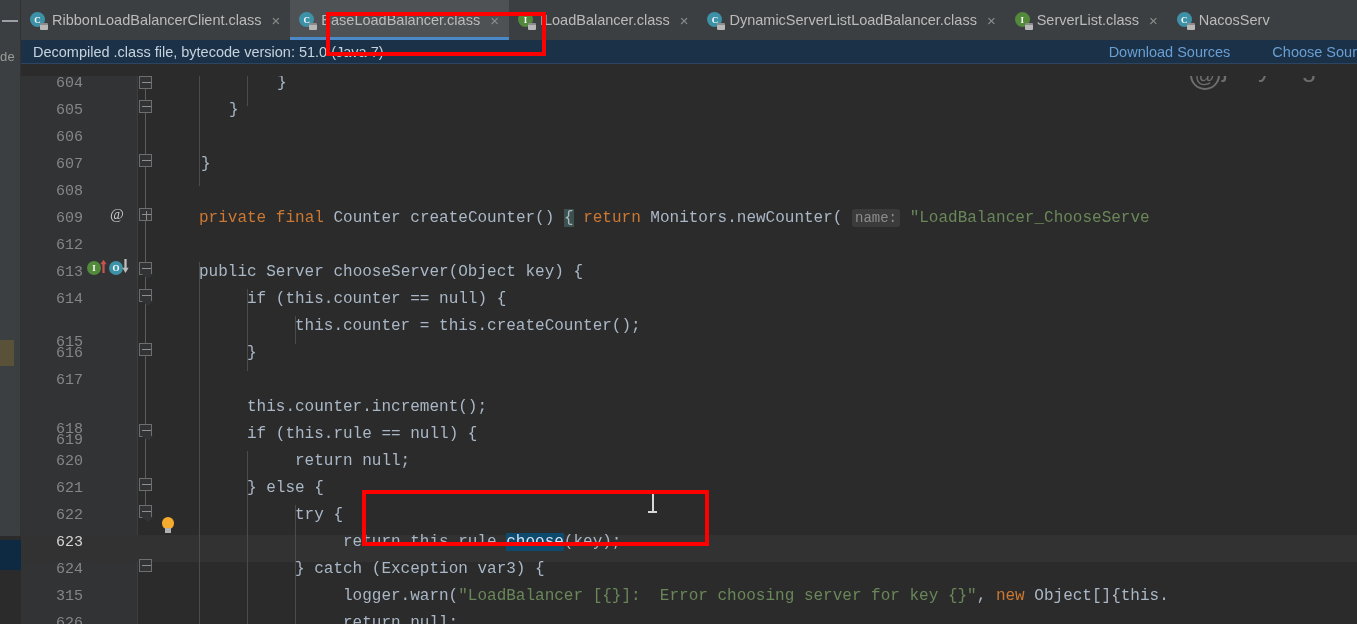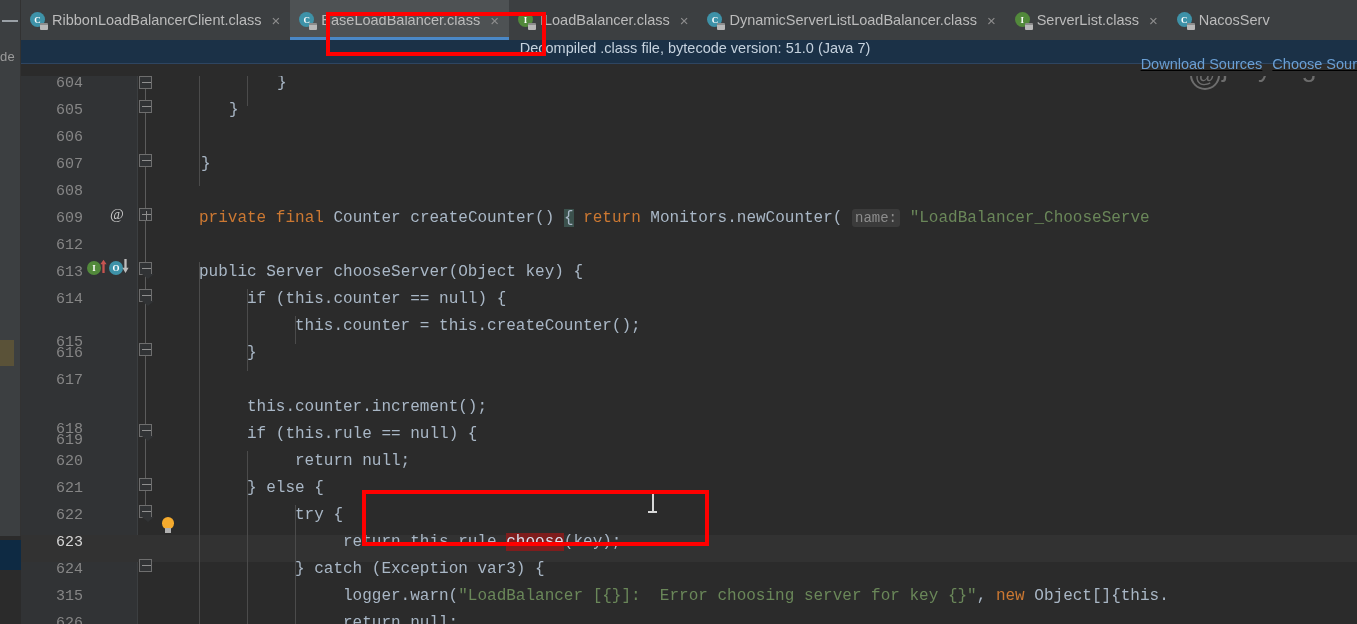--- a/index.html
+++ b/index.html
@@ -68,29 +68,27 @@
   }
   .tabclose {
     color: #8e8e8e; font-size: 15px; margin-left: 4px; line-height: 1;
   }
 
   
   .banner {
     position: absolute; left: 21px; top: 40px; width: 1336px; height: 24px;
     background: #1b3147; display: flex; align-items: center;
     border-bottom: 1px solid #2e4561;
-    flex-direction: column;
   }
   .banner-text {
     margin-left: 12px; color: #c6d2de; font-size: 14.5px; white-space: nowrap;
   }
   .banner-actions {
-    margin-left: auto; display: flex; gap: 10px; padding-right: 0px;
+    margin-left: auto; display: flex; gap: 42px; padding-right: 0px;
     align-items: center;
-    text-decoration: underline;
   }
   .banner-link {
     color: #6a9fd4; font-size: 14.5px; white-space: nowrap;
   }
 
   
   .editor {
     position: absolute; left: 21px; top: 76px; width: 1336px; height: 548px;
     background: #2b2b2b; overflow: hidden;
   }
@@ -118,21 +116,21 @@
   }
   .kw   { color: #cc7832; }
   .id   { color: #a9b7c6; }
   .str  { color: #6a8759; }
   .brace{ color: #a9b7c6; }
   .hintbg {
     background: #3b3b3b; color: #8c8c8c; border-radius: 3px;
     padding: 1px 3px; font-size: 14px;
   }
   .bracehl { background: #3b514d; }
-  .sel { background: #7f1d1d; color: #d6e0ee; }
+  .sel { background: #0c4a6e; color: #d6e0ee; }
 
   
   .fold {
     position: absolute; left: 118px; width: 13px; height: 13px;
     border: 1px solid #6e6e6e; background: #313335;
   }
   .foldline {
     position: absolute; left: 124px; width: 1px; background: #5c5c5c;
   }
   .fold-sign {

